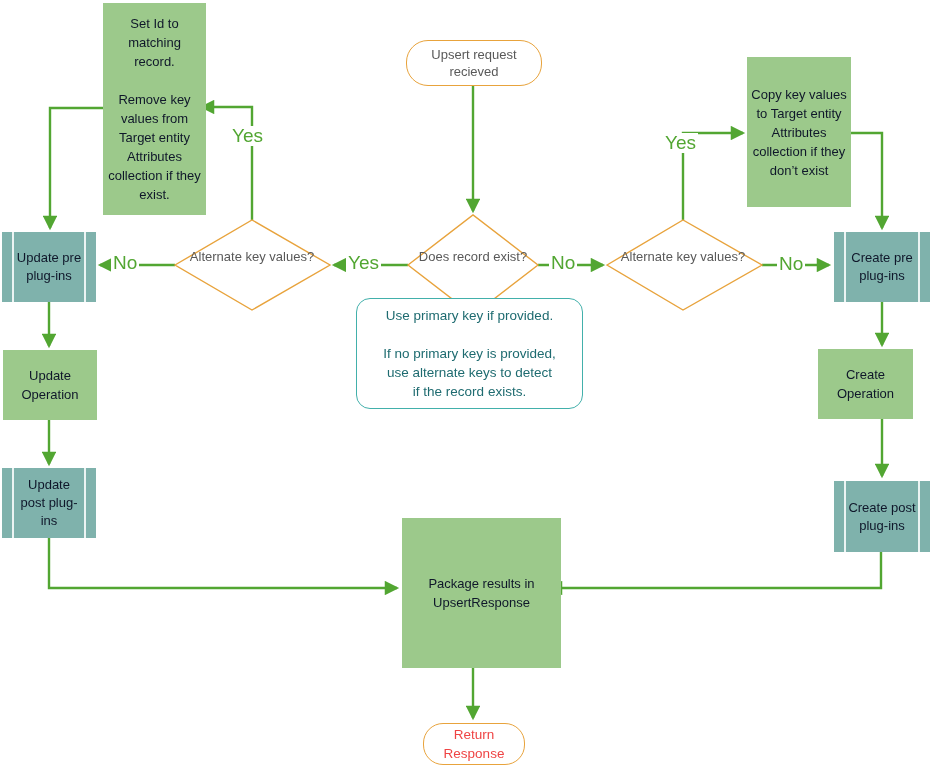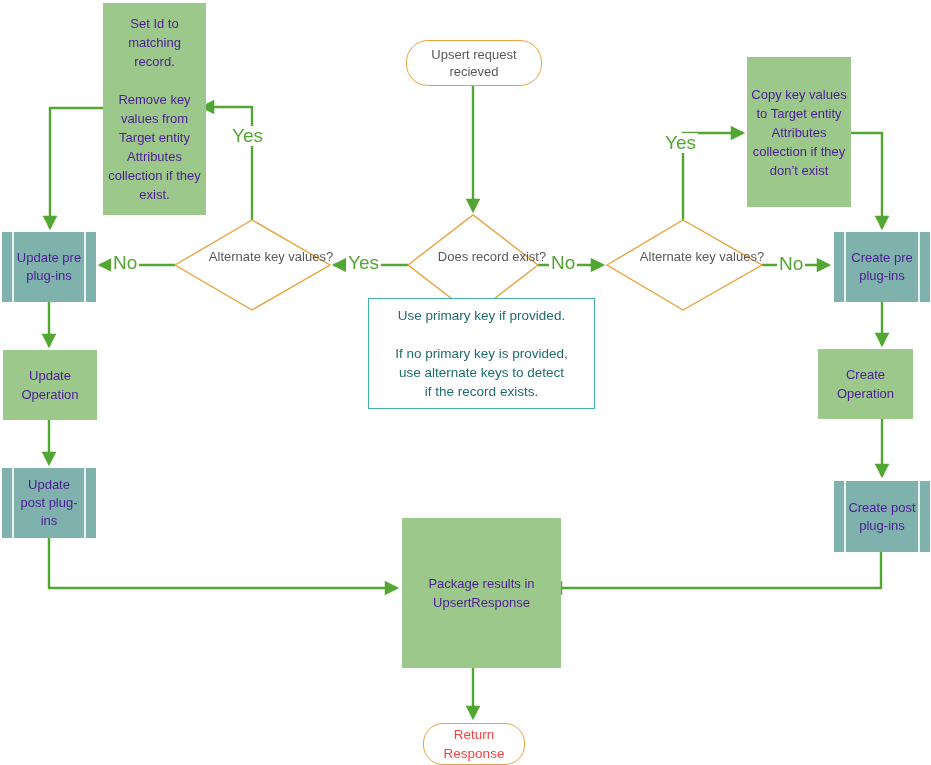--- a/index.html
+++ b/index.html
@@ -3,21 +3,21 @@
 <meta charset="utf-8">
 <style>
   html,body{margin:0;padding:0;background:#ffffff;}
   #canvas{
     position:relative;width:931px;height:765px;background:#ffffff;overflow:hidden;
     font-family:"Liberation Sans",sans-serif;
   }
   #wires{position:absolute;left:0;top:0;}
   .box{
     position:absolute;display:flex;align-items:center;justify-content:center;
-    text-align:center;color:#4c1d95;font-size:13px;line-height:19px;
+    text-align:center;color:#0f172a;font-size:13px;line-height:19px;
   }
   .green{background:#9CC98B;}
   .teal{background:#7FB2AC;line-height:18px;text-align:center;}
   .subproc::before,.subproc::after{
     content:"";position:absolute;top:0;bottom:0;width:2px;background:rgba(255,255,255,0.85);
   }
   .subproc::before{left:10px;}
   .subproc::after{right:10px;}
   .subproc .lbl{padding:0 14px;}
   .pre{white-space:pre-line;}
@@ -26,21 +26,21 @@
     display:flex;align-items:center;justify-content:center;text-align:center;
     color:#595959;font-size:13px;line-height:17px;
   }
   .stadium.end-node{color:#ef4444;border-radius:20px;font-size:13.5px;line-height:19px;}
   .note{
     position:absolute;background:#ffffff;border:1.5px solid #42B0AB;
     display:flex;align-items:center;justify-content:center;text-align:center;
     color:#1E6B70;font-size:13.5px;line-height:19px;
   }
   .dtext{
-    position:absolute;color:#595959;font-size:13px;line-height:17px;text-align:center;margin-left:19px;
+    position:absolute;color:#595959;font-size:13px;line-height:17px;text-align:center;
   }
   .edge-label{
     position:absolute;color:#52A632;font-size:19px;line-height:20px;
     background:#ffffff;padding:0 2px;
   }
 </style>
 </head>
 <body>
 
 <div id="canvas">
@@ -101,21 +101,21 @@
   <div class="box teal subproc" style="left:2px;top:468px;width:94px;height:70px;">
     <span class="lbl">Update post plug-ins</span>
   </div>
   <div class="box teal subproc" style="left:834px;top:232px;width:96px;height:70px;">
     <span class="lbl">Create pre plug-ins</span>
   </div>
   <div class="box teal subproc" style="left:834px;top:481px;width:96px;height:71px;">
     <span class="lbl">Create post plug-ins</span>
   </div>
 
-  <div class="note pre" style="left:368px;top:298px;width:213px;height:105px;padding:2px 6px;">Use primary key if provided.
+  <div class="note pre" style="left:356px;top:298px;width:213px;height:105px;padding:2px 6px;border-radius:14px;">Use primary key if provided.
 
 If no primary key is provided,
 use alternate keys to detect
 if the record exists.</div>
 
   <span class="edge-label" style="left:230px;top:126px;">Yes</span>
   <span class="edge-label" style="left:111px;top:253px;">No</span>
   <span class="edge-label" style="left:346px;top:253px;">Yes</span>
   <span class="edge-label" style="left:549px;top:253px;">No</span>
   <span class="edge-label" style="left:663px;top:133px;">Yes</span>

